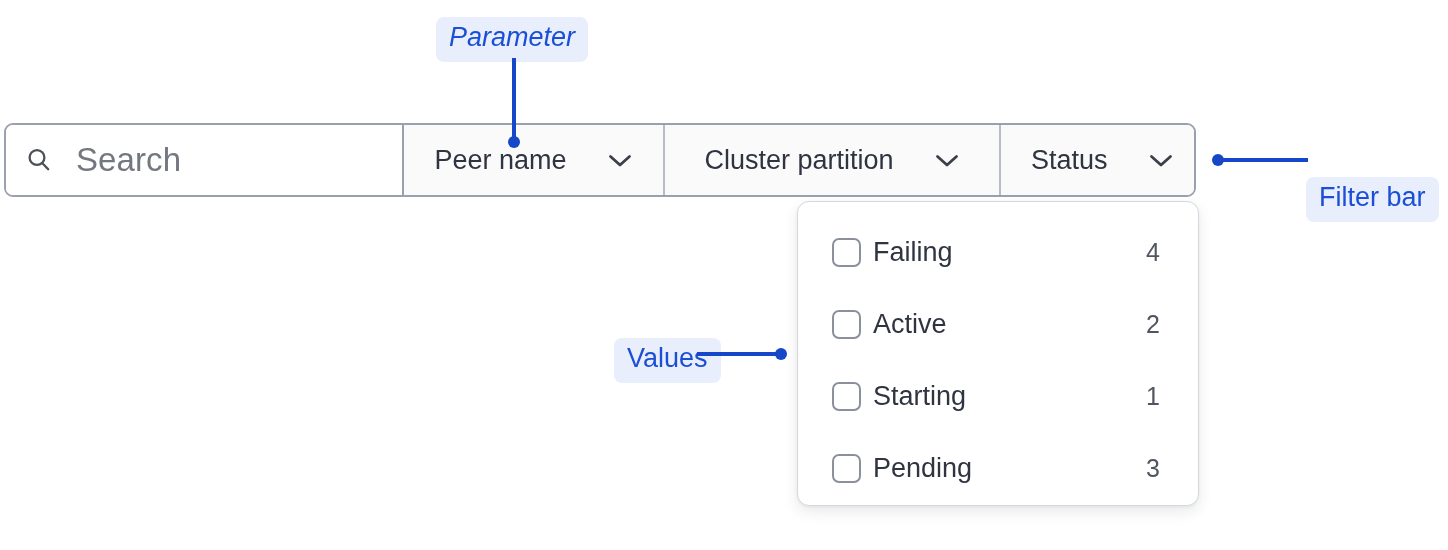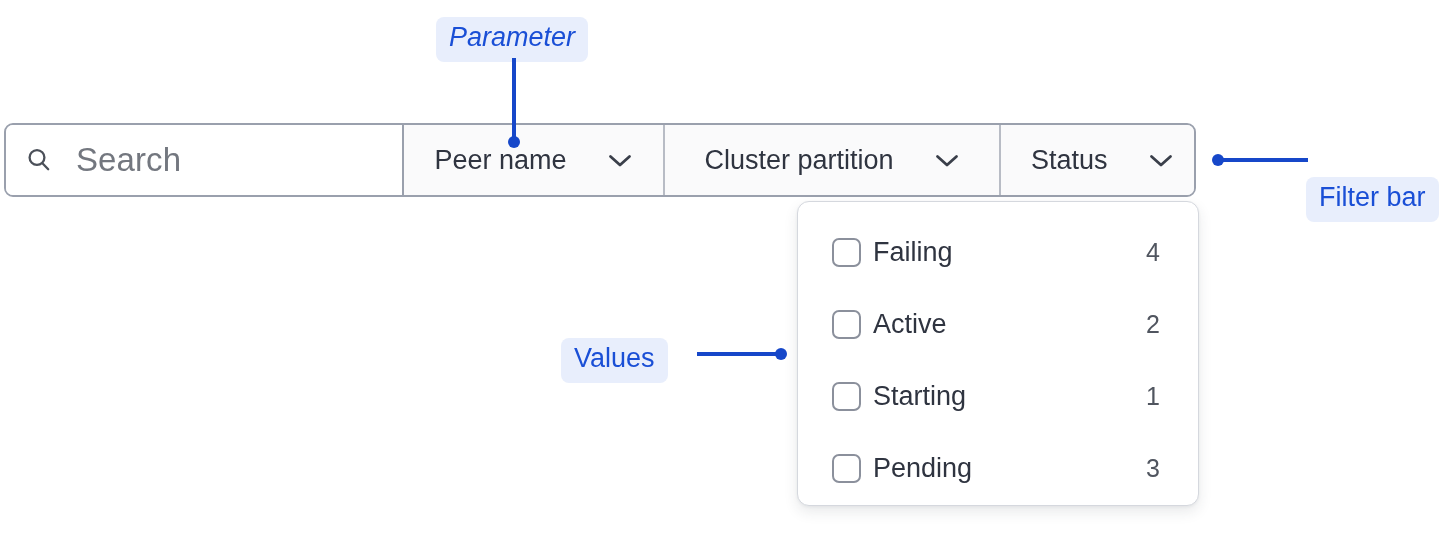--- a/index.html
+++ b/index.html
@@ -130,21 +130,21 @@
     position: absolute;
     background: #e8eefc;
     color: #1a4fd6;
     font-size: 27px;
     border-radius: 8px;
     padding: 6px 13px 9px 13px;
     white-space: nowrap;
     line-height: 1.1;
   }
   #annot-parameter { left: 436px; top: 17px; font-style: italic; }
-  #annot-values    { left: 561px; top: 338px; }
+  #annot-values    { left: 614px; top: 338px; }
   #annot-filterbar { left: 1306px; top: 142px; margin-top: 35px; }
 
   .annot-line {
     position: absolute;
     background: #1647c9;
   }
   .annot-dot {
     position: absolute;
     width: 12px;
     height: 12px;

